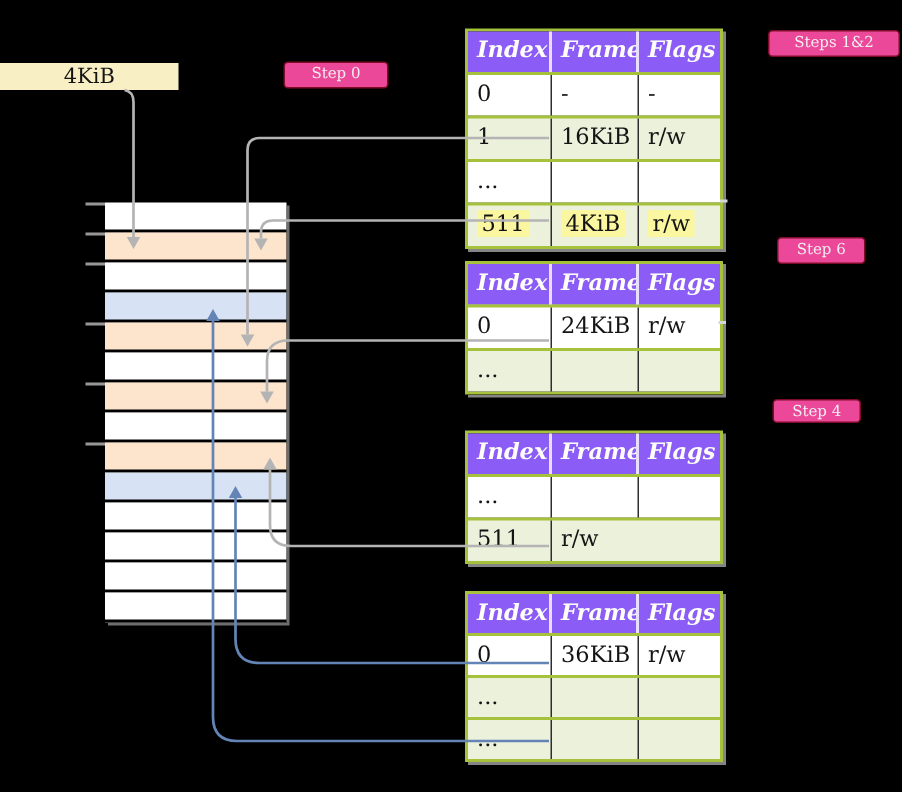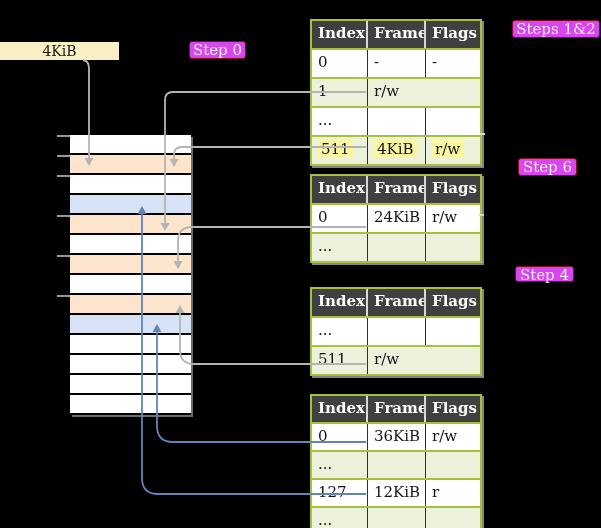--- a/index.html
+++ b/index.html
@@ -4,22 +4,22 @@
 <style>
   html,body{margin:0;padding:0;background:#000;}
   body{width:601px;height:528px;overflow:hidden;font-family:"DejaVu Serif",serif;}
   #canvas{position:relative;width:601px;height:528px;background:#000;}
 
   
   .frame-box{position:absolute;left:0;top:42px;width:119px;height:18px;
     background:#f9efc5;color:#141414;font-size:14px;line-height:18px;text-align:center;}
 
   
-  .steplabel{position:absolute;background:#d946ef;border:1px solid #7e0c29;border-radius:3px;
-    color:#f3eef0;font-size:15px;text-align:center;box-sizing:border-box;}
+  .steplabel{position:absolute;background:#ec4899;border:1px solid #7e0c29;border-radius:3px;
+    color:#f3eef0;font-size:10px;text-align:center;box-sizing:border-box;}
 
   
   #memory{position:absolute;left:70px;top:135px;width:121px;box-shadow:2px 2px 0 rgba(200,200,200,.55);}
   .mrow{height:18px;border-bottom:2px solid #000;}
   .mrow.white{background:#ffffff;}
   .mrow.peach{background:#fce5cc;}
   .mrow.blue{background:#d7e3f4;}
   .tick{position:absolute;left:57px;width:13px;height:2px;background:#979797;}
 
   
@@ -27,38 +27,38 @@
     box-shadow:2px 2px 0 rgba(205,205,205,.65);}
   .trow{display:flex;height:27px;background:#fff;}
   .compact .trow{height:26px;}
   .trow.shaded{background:#ecf1dc;}
   .trow + .trow{border-top:2px solid #a6c23c;}
   .tcell{box-sizing:border-box;padding:3px 0 0 6px;font-size:15px;color:#141414;
     border-right:1px solid #2e2e2e;overflow:hidden;white-space:nowrap;}
   .tcell.c0{width:56px;}
   .tcell.c1{width:58px;}
   .tcell.c2{flex:1;border-right:none;}
-  .trow.hrow{background:#404040;}
+  .trow.hrow{background:#8b5cf6;font-style:italic;}
   .hrow .tcell{color:#fdfdfa;font-weight:bold;border-right:2px solid rgba(255,255,255,.8);}
   .hrow .tcell.c2{border-right:none;}
   .hl{background:#fbf7a0;padding:0 3px;}
 
   .marker{position:absolute;width:5px;height:2px;background:#d6d6d6;}
 
   #overlay{position:absolute;left:0;top:0;width:601px;height:528px;pointer-events:none;}
 </style>
 </head>
 <body>
 
 <div id="canvas">
   <div class="frame-box">
     <span>4KiB</span>
   </div>
   <div id="labels">
-      <div class="steplabel" style="left: 189px; top: 41px; width: 57px; height: 18px; line-height: 16px;">Step 0</div>
+      <div class="steplabel" style="left: 189px; top: 41px; width: 70px; height: 18px; line-height: 16px;">Step 0</div>
       <div class="steplabel" style="left: 512px; top: 20px; width: 88px; height: 18px; line-height: 16px;">Steps 1&amp;2</div>
       <div class="steplabel" style="left: 518px; top: 158px; width: 59px; height: 18px; line-height: 16px;">Step 6</div>
       <div class="steplabel" style="left: 515px; top: 266px; width: 59px; height: 16px; line-height: 16px;">Step 4</div>
     </div>
   <div id="memory">
       <div class="mrow white"></div>
       <div class="mrow peach"></div>
       <div class="mrow white"></div>
       <div class="mrow blue"></div>
       <div class="mrow peach"></div>
@@ -87,20 +87,21 @@
           <div class="tcell c1">Frame</div>
           <div class="tcell c2">Flags</div>
         </div>
         <div class="trow">
           <div class="tcell c0">0</div>
           <div class="tcell c1">-</div>
           <div class="tcell c2">-</div>
         </div>
         <div class="trow shaded">
           <div class="tcell c0">1</div>
+          <div class="tcell c1">16KiB</div>
           <div class="tcell c2">r/w</div>
         </div>
         <div class="trow">
           <div class="tcell c0">...</div>
           <div class="tcell c1"></div>
           <div class="tcell c2"></div>
         </div>
         <div class="trow shaded">
           <div class="tcell c0"><span class="hl">511</span></div>
           <div class="tcell c1"><span class="hl">4KiB</span></div>
@@ -149,25 +150,20 @@
         <div class="trow">
           <div class="tcell c0">0</div>
           <div class="tcell c1">36KiB</div>
           <div class="tcell c2">r/w</div>
         </div>
         <div class="trow shaded">
           <div class="tcell c0">...</div>
           <div class="tcell c1"></div>
           <div class="tcell c2"></div>
         </div>
-        <div class="trow">
-          <div class="tcell c0">127</div>
-          <div class="tcell c1">12KiB</div>
-          <div class="tcell c2">r</div>
-        </div>
         <div class="trow shaded">
           <div class="tcell c0">...</div>
           <div class="tcell c1"></div>
           <div class="tcell c2"></div>
         </div>
       </div>
     </div>
   <div id="markers">
       <div class="marker" style="left: 480px; top: 133px;"></div>
       <div class="marker" style="left: 479px; top: 214px;"></div>

